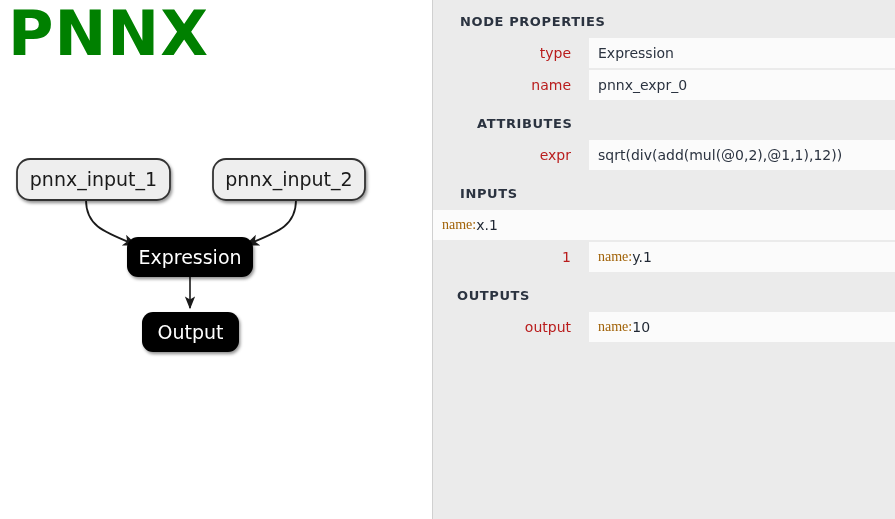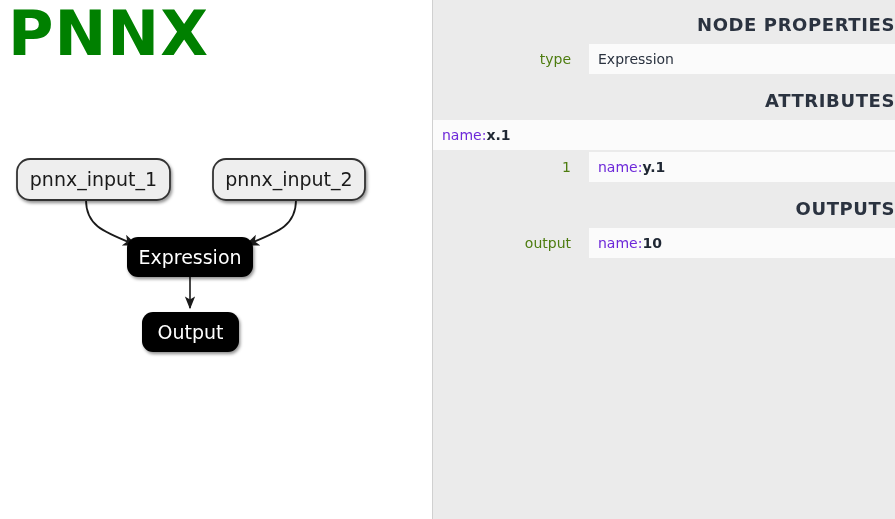--- a/index.html
+++ b/index.html
@@ -63,27 +63,26 @@
     top: 0;
     width: 463px;
     height: 519px;
     background: #ebebeb;
     border-left: 1px solid #d0d0d0;
     box-sizing: border-box;
     overflow: hidden;
   }
 
   .section-header {
-    font-size: 18px;
+    font-size: 13px;
     font-weight: bold;
     color: #2b3340;
     letter-spacing: 0.6px;
     padding-left: 27px;
     font-family: "DejaVu Sans", "Liberation Sans", sans-serif;
-    text-align: right;
   }
   #header-node-properties { padding-top: 14px; }
   #header-attributes { padding-top: 14px; padding-left: 44px; }
   #header-inputs { padding-top: 14px; }
   #header-outputs { padding-top: 14px; padding-left: 24px; }
 
   .prop-rows { margin-top: 9px; }
 
   .prop-row {
     display: flex;
@@ -92,21 +91,21 @@
     height: 30px;
   }
 
   .prop-label {
     width: 156px;
     flex: 0 0 156px;
     text-align: right;
     padding-right: 18px;
     box-sizing: border-box;
     font-size: 14px;
-    color: #4d7c0f;
+    color: #b91c1c;
     display: flex;
     align-items: center;
     justify-content: flex-end;
     font-family: "DejaVu Sans", "Liberation Sans", sans-serif;
   }
 
   .prop-value {
     flex: 1 1 auto;
     background: #fbfbfb;
     font-size: 14px;
@@ -114,24 +113,24 @@
     display: flex;
     align-items: center;
     padding-left: 9px;
     box-sizing: border-box;
     white-space: nowrap;
     overflow: hidden;
     font-family: "DejaVu Sans", "Liberation Sans", sans-serif;
   }
 
   .prop-value .val-strong {
-    font-weight: bold;
+    font-weight: normal;
     color: #1f2733;
   }
-  .prop-value .val-prefix { color: #6d28d9; }
+  .prop-value .val-prefix { color: #a16207; font-family: Liberation Serif, serif; }
 </style>
 </head>
 <body>
 
 <div id="graph-pane">
 
   <div id="app-logo">PNNX</div>
 
   <svg id="graph-canvas" viewBox="0 0 432 519" xmlns="http://www.w3.org/2000/svg">
     <defs>
@@ -172,24 +171,35 @@
 </div>
 
 <div id="properties-pane">
 
   <div class="section-header" id="header-node-properties">NODE PROPERTIES</div>
   <div class="prop-rows">
     <div class="prop-row">
       <div class="prop-label">type</div>
       <div class="prop-value">Expression</div>
     </div>
+    <div class="prop-row">
+      <div class="prop-label">name</div>
+      <div class="prop-value">pnnx_expr_0</div>
+    </div>
   </div>
 
   <div class="section-header" id="header-attributes">ATTRIBUTES</div>
-
+  <div class="prop-rows">
+    <div class="prop-row">
+      <div class="prop-label">expr</div>
+      <div class="prop-value">sqrt(div(add(mul(@0,2),@1,1),12))</div>
+    </div>
+  </div>
+
+  <div class="section-header" id="header-inputs">INPUTS</div>
   <div class="prop-rows">
     <div class="prop-row">
       <div class="prop-value">
         <span class="val-prefix">name: </span>
           <span class="val-strong">x.1</span>
       </div>
     </div>
     <div class="prop-row">
       <div class="prop-label">1</div>
       <div class="prop-value">

